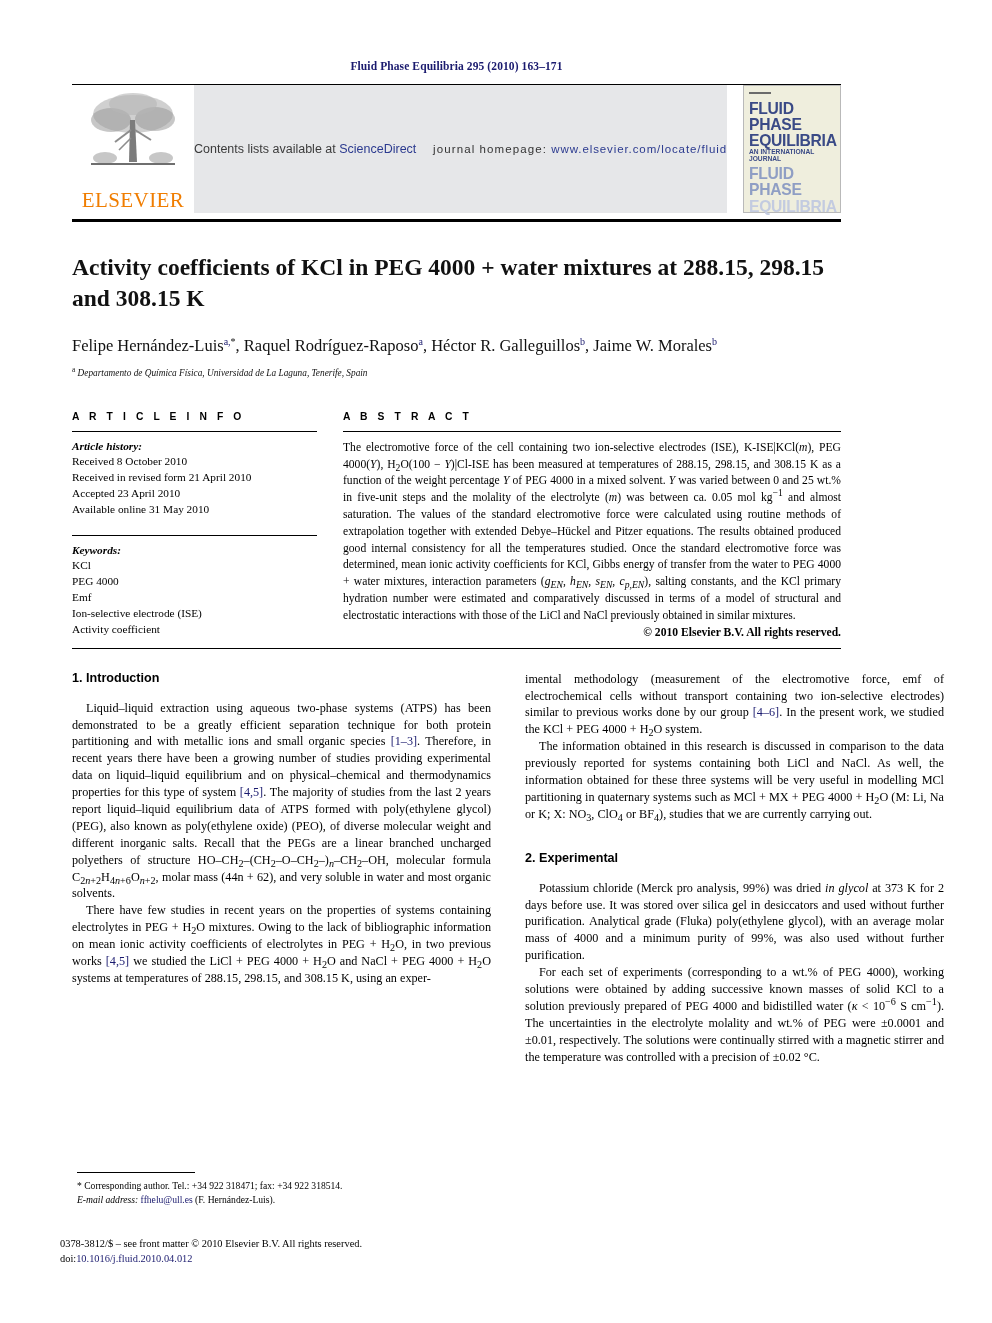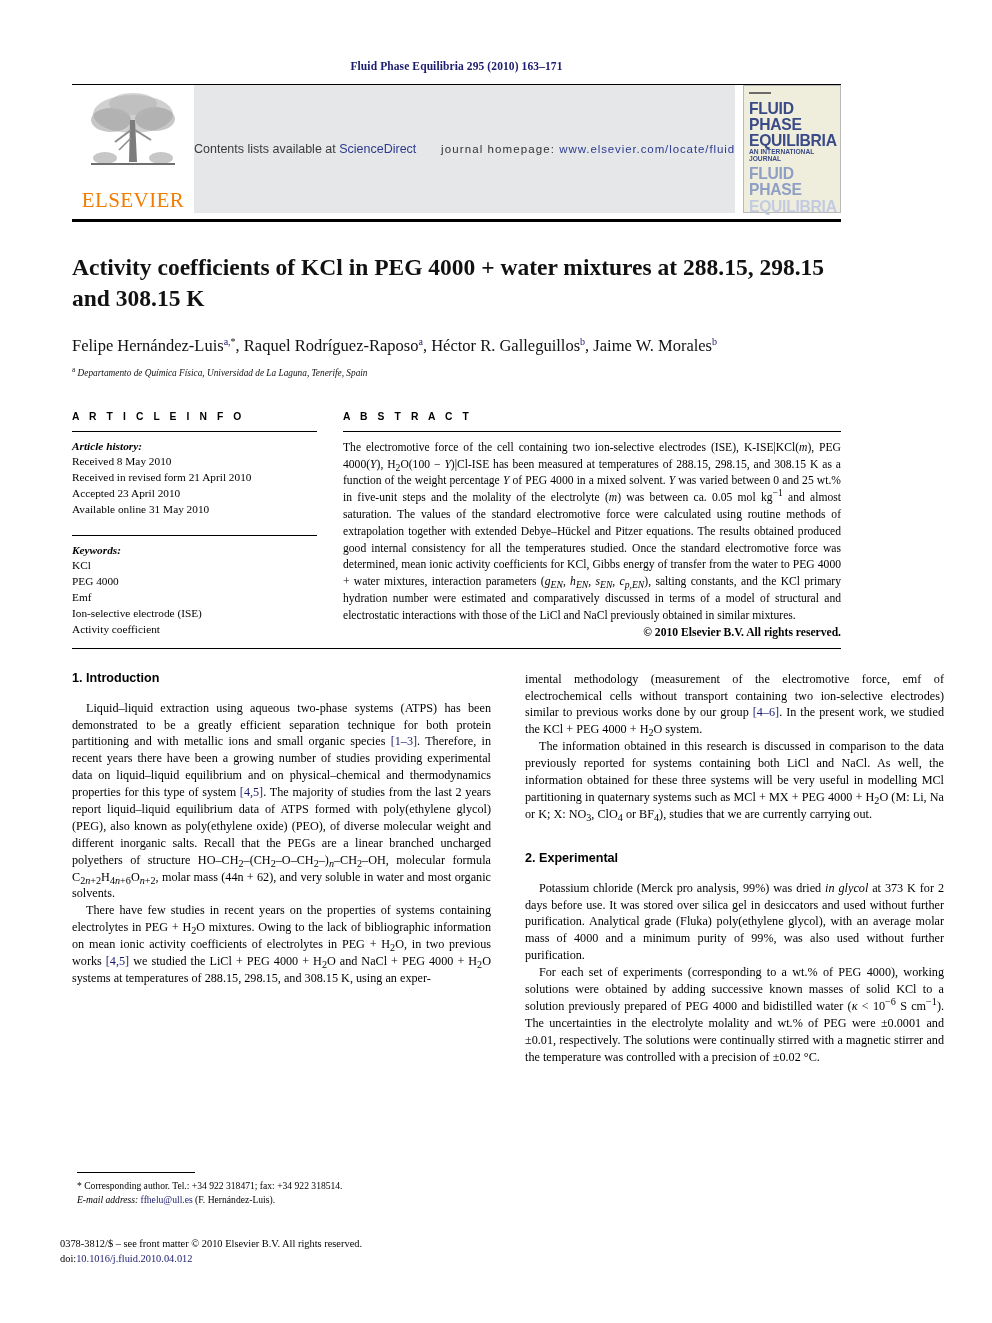--- a/index.html
+++ b/index.html
@@ -95,21 +95,21 @@
     color: #333;
     letter-spacing: 1.1px;
   }
   .homepage-line .url {
     color: #2b3a8f;
     letter-spacing: 0.9px;
   }
   .cover-thumb {
     width: 98px;
     flex: 0 0 98px;
-    margin-left: 8px;
+    margin-left: 16px;
     border: 1px solid #b9b9b9;
     background: #efeedd;
     box-sizing: border-box;
     padding: 6px 5px 5px 5px;
     display: flex;
     flex-direction: column;
   }
   .cover-elsbox {
     width: 20px; height: 15px;
     border: 1px solid #6b6b6b;
@@ -328,21 +328,21 @@
       <sup>a</sup> <span>Departamento de Química Física, Universidad de La Laguna, Tenerife, Spain</span>
     </div>
   </div>
 
   <div class="panel">
 
     <div class="col-info">
       <div class="sechead">A R T I C L E  I N F O</div>
       <div class="hr"></div>
       <div class="info-label">Article history:</div>
-      <div class="info-line">Received 8 May 2010</div>
+      <div class="info-line">Received 8 October 2010</div>
       <div class="info-line">Received in revised form 21 April 2010</div>
       <div class="info-line">Accepted 23 April 2010</div>
       <div class="info-line">Available online 31 May 2010</div>
       <div class="kw-gap"></div>
       <div class="hr"></div>
       <div class="info-label">Keywords:</div>
       <div class="info-line">KCl</div>
       <div class="info-line">PEG 4000</div>
       <div class="info-line">Emf</div>
       <div class="info-line">Ion-selective electrode (ISE)</div>

